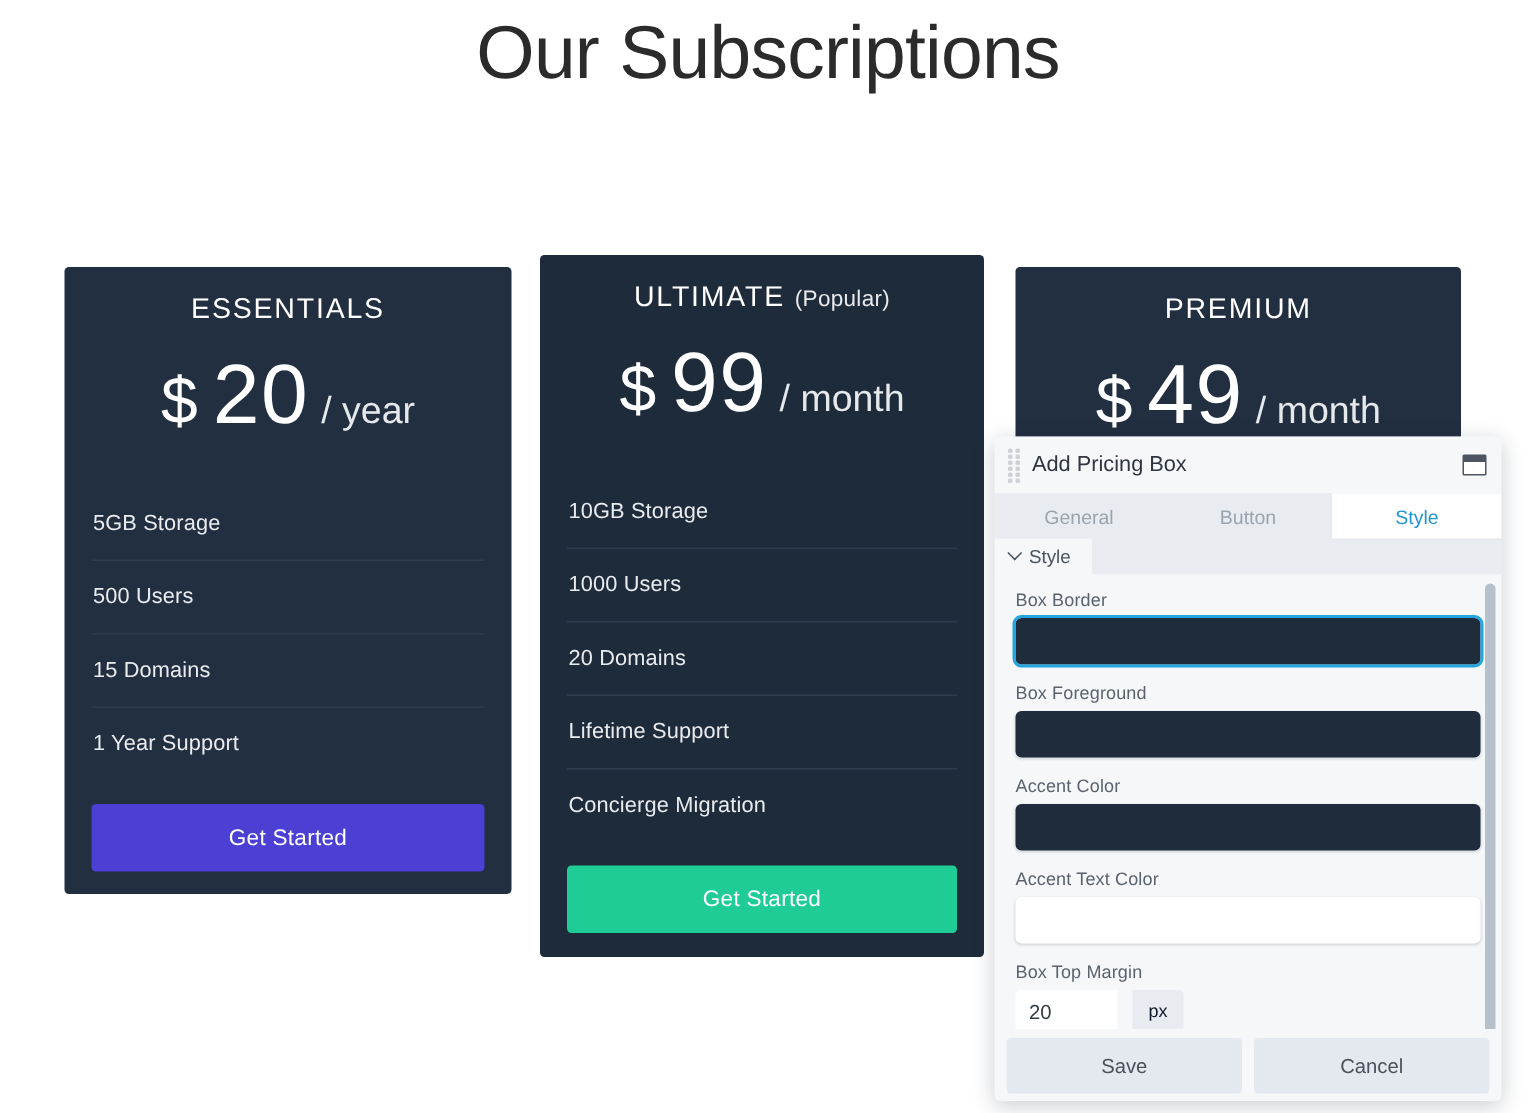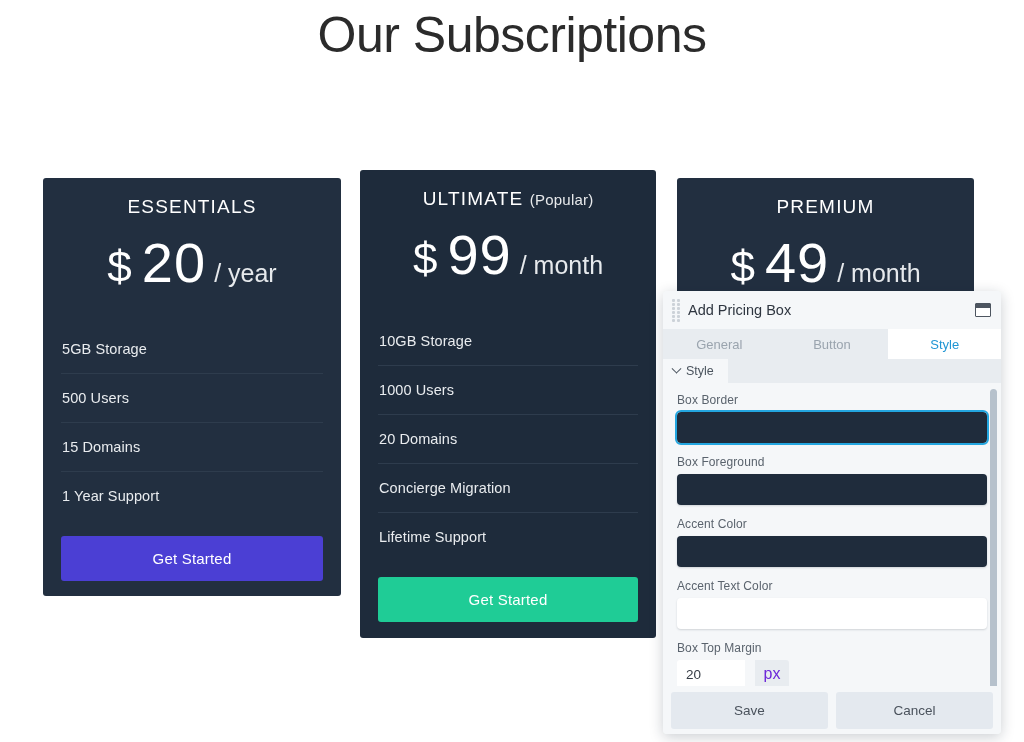--- a/index.html
+++ b/index.html
@@ -277,22 +277,22 @@
     color: #353c45;
     padding-left: 9px;
   }
   .num-unit {
     width: 34px;
     background: #e8ecf0;
     border-radius: 0 3px 3px 0;
     display: flex;
     align-items: center;
     justify-content: center;
-    font-size: 16px;
-    color: #6d28d9;
+    font-size: 12px;
+    color: #0f172a;
     cursor: pointer;
   }
 
   
   .scroll-track {
     position: absolute;
     right: 4px;
     top: 2px;
     bottom: 2px;
     width: 7px;
@@ -357,22 +357,22 @@
       <span>ULTIMATE</span>
       <span class="popular">(Popular)</span>
     </div>
     <div class="card-price">
       <span class="currency">$</span><span class="amount">99</span><span class="period">/ month</span>
     </div>
     <ul class="features">
       <li>10GB Storage</li>
       <li>1000 Users</li>
       <li>20 Domains</li>
+      <li>Lifetime Support</li>
       <li>Concierge Migration</li>
-      <li>Lifetime Support</li>
     </ul>
     <button class="cta cta-green">Get Started</button>
   </div>
 
   <div class="card card-premium">
     <div class="card-title">
       <span>PREMIUM</span>
     </div>
     <div class="card-price">
       <span class="currency">$</span><span class="amount">49</span><span class="period">/ month</span>

